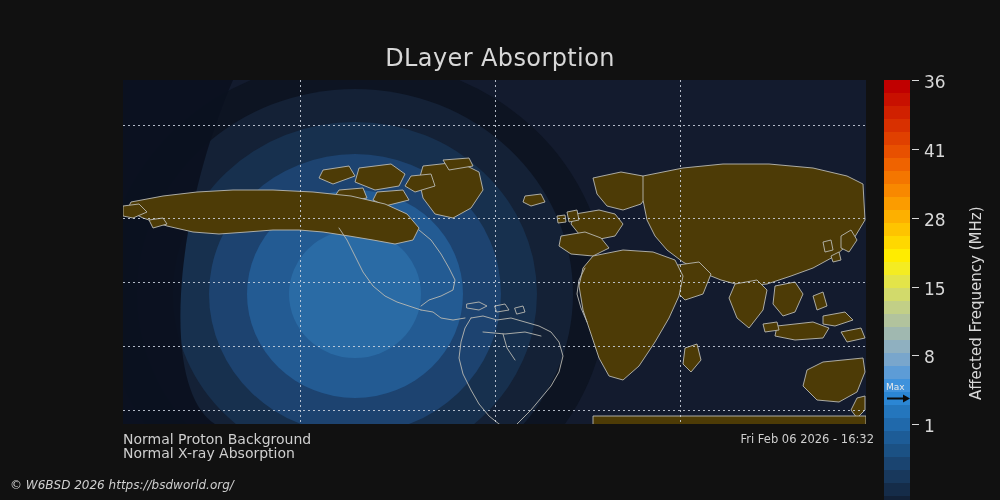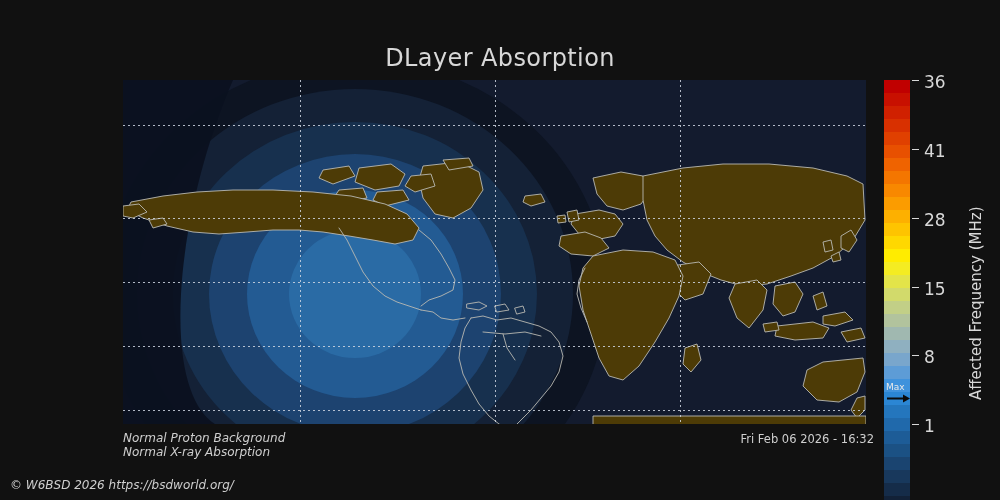--- a/index.html
+++ b/index.html
@@ -39,21 +39,21 @@
   .cb-axis-title{
     position:absolute;color:#d8d8d8;font-size:15px;
     transform-origin:0 0;transform:rotate(-90deg);
     white-space:nowrap;left:967px;top:400px;
   }
   .max-marker{position:absolute;left:886px;top:368px;width:24px;height:22px;margin-top:15px;}
   .max-lab{position:absolute;left:0;top:0;color:#e8e8e8;font-size:9px;line-height:9px;}
   .max-arrow{position:absolute;left:0;top:11px;width:24px;height:9px;}
 
   
-  .cap-left{position:absolute;left:123px;color:#cfcfcf;font-size:12px;font-style:italic;}
+  .cap-left{position:absolute;left:123px;color:#cfcfcf;font-size:14px;}
   .cap-right{position:absolute;right:126px;top:432px;color:#cfcfcf;font-size:11.5px;}
   .copyright{position:absolute;left:10px;top:478px;color:#cfcfcf;font-size:12px;font-style:italic;}
 </style>
 </head>
 <body>
 
 <div id="root">
 
   <div class="title">DLayer Absorption</div>
 

